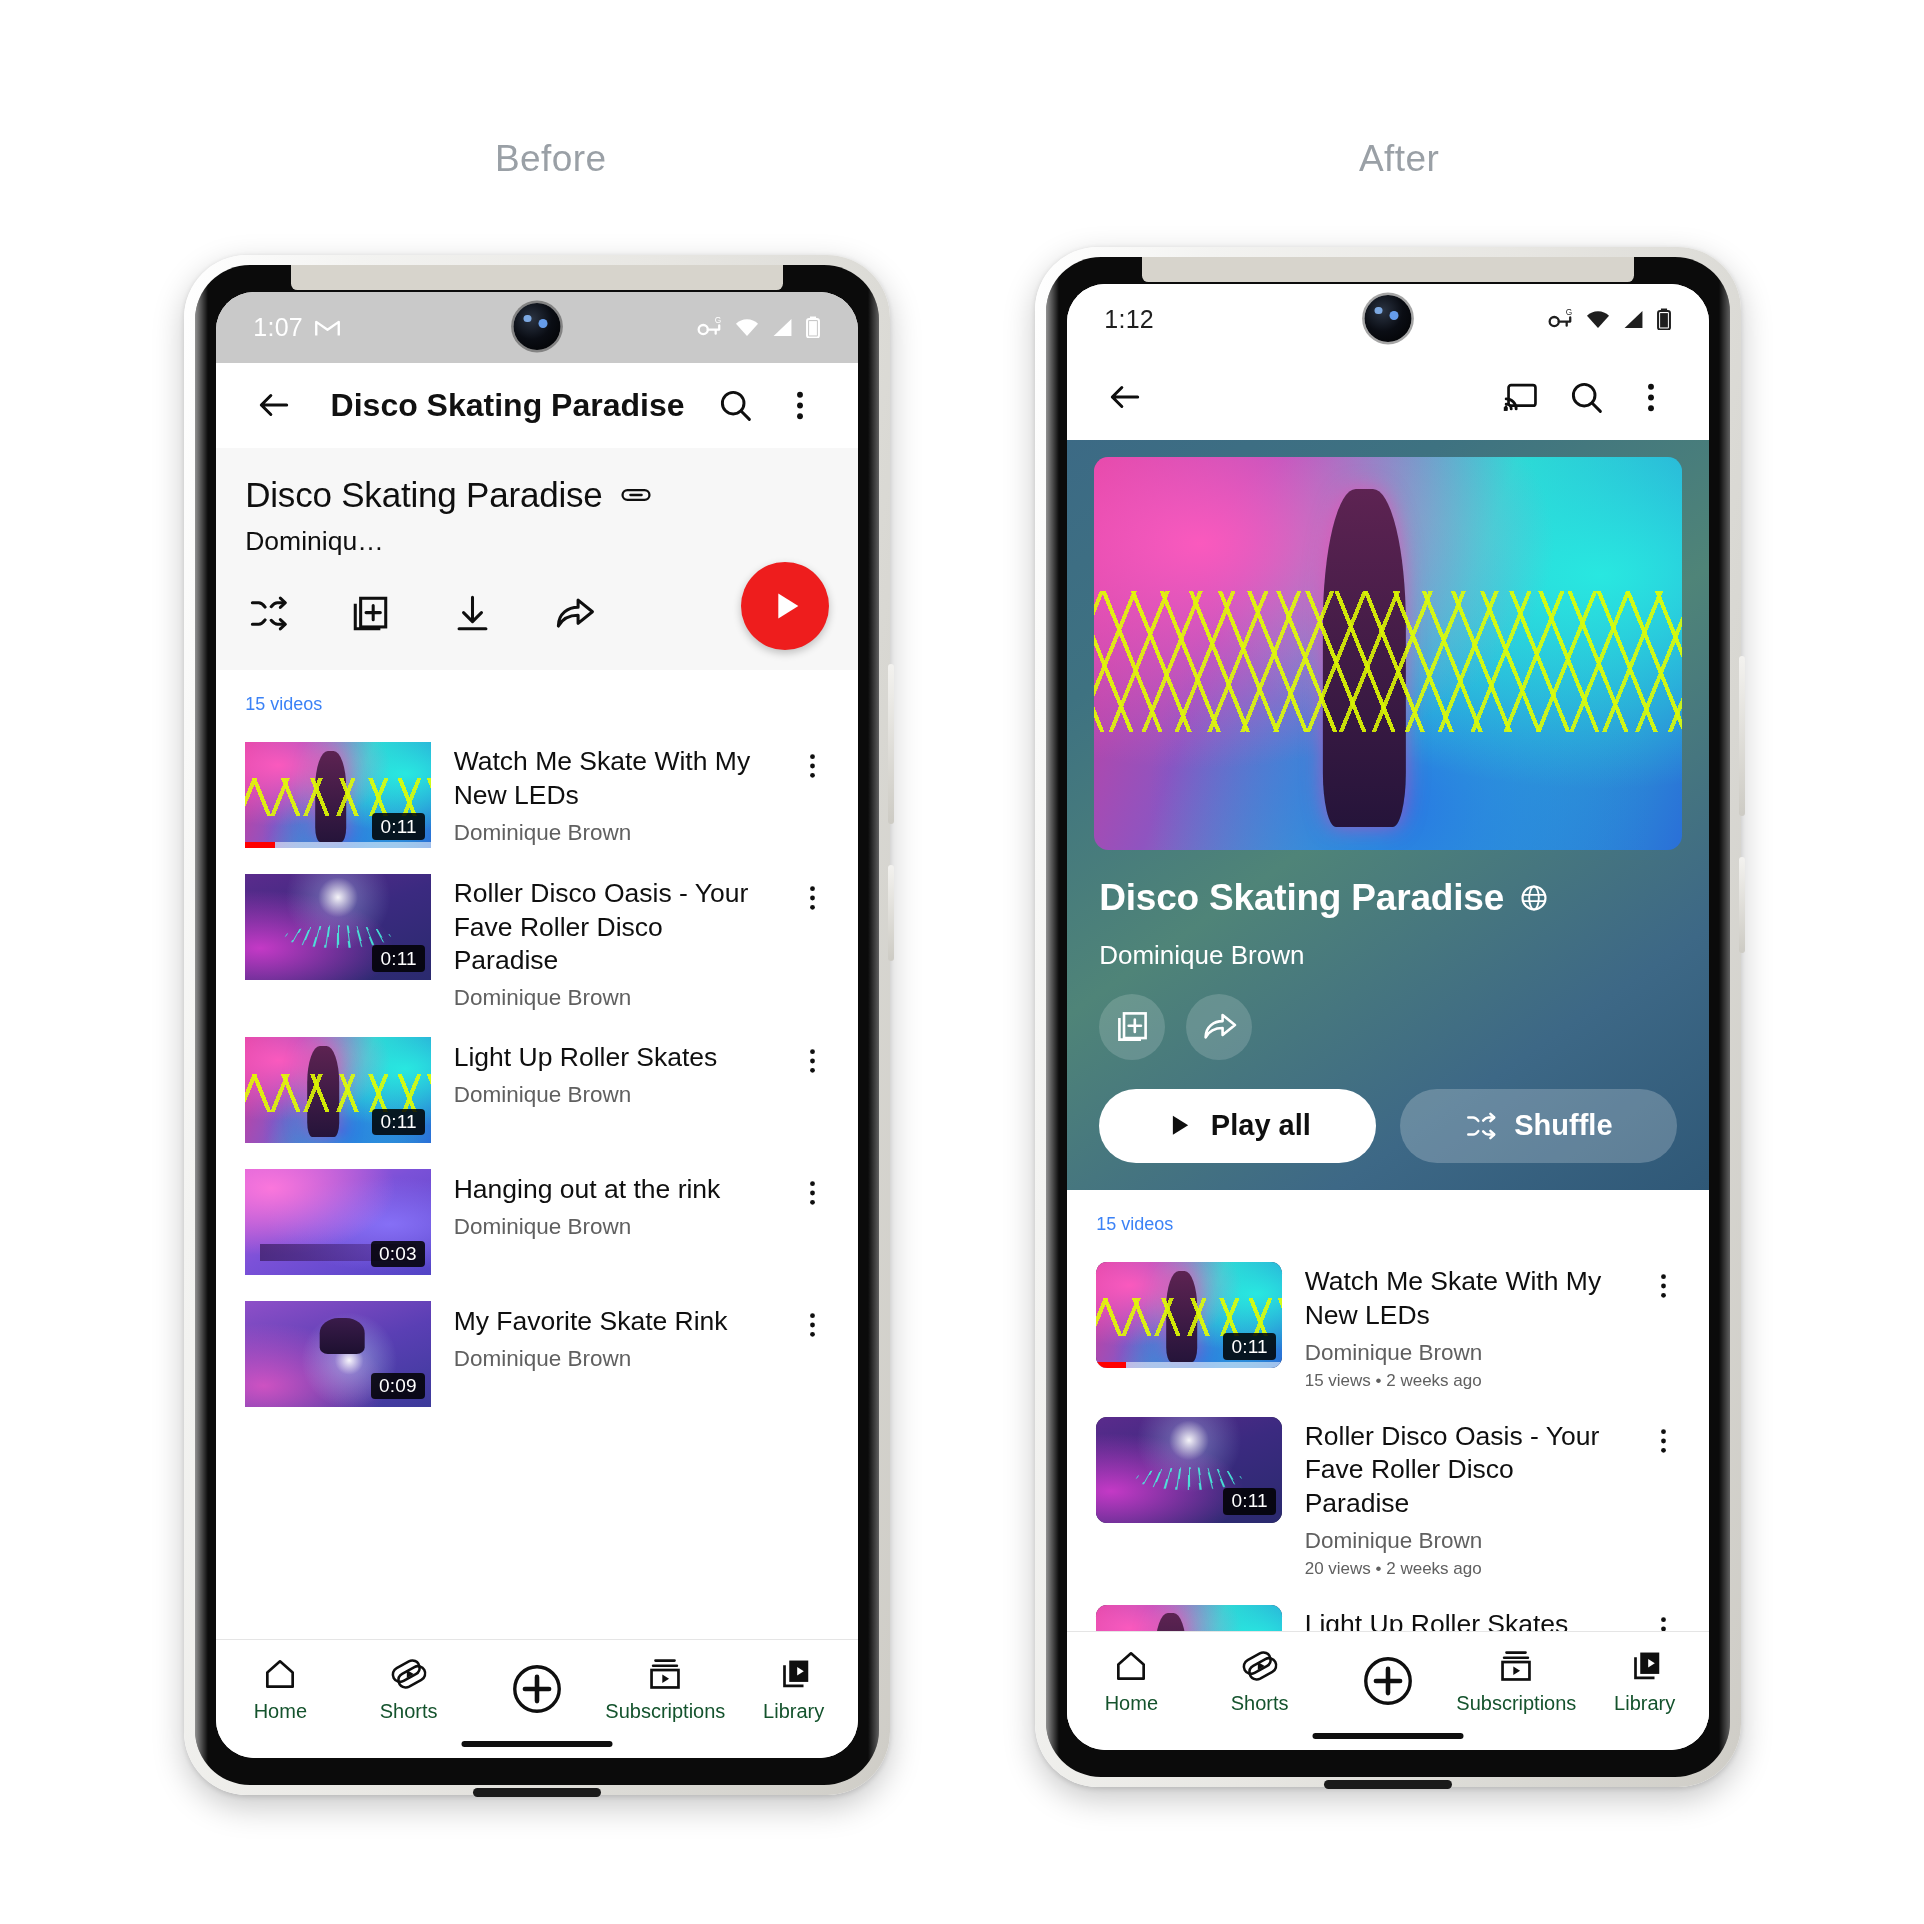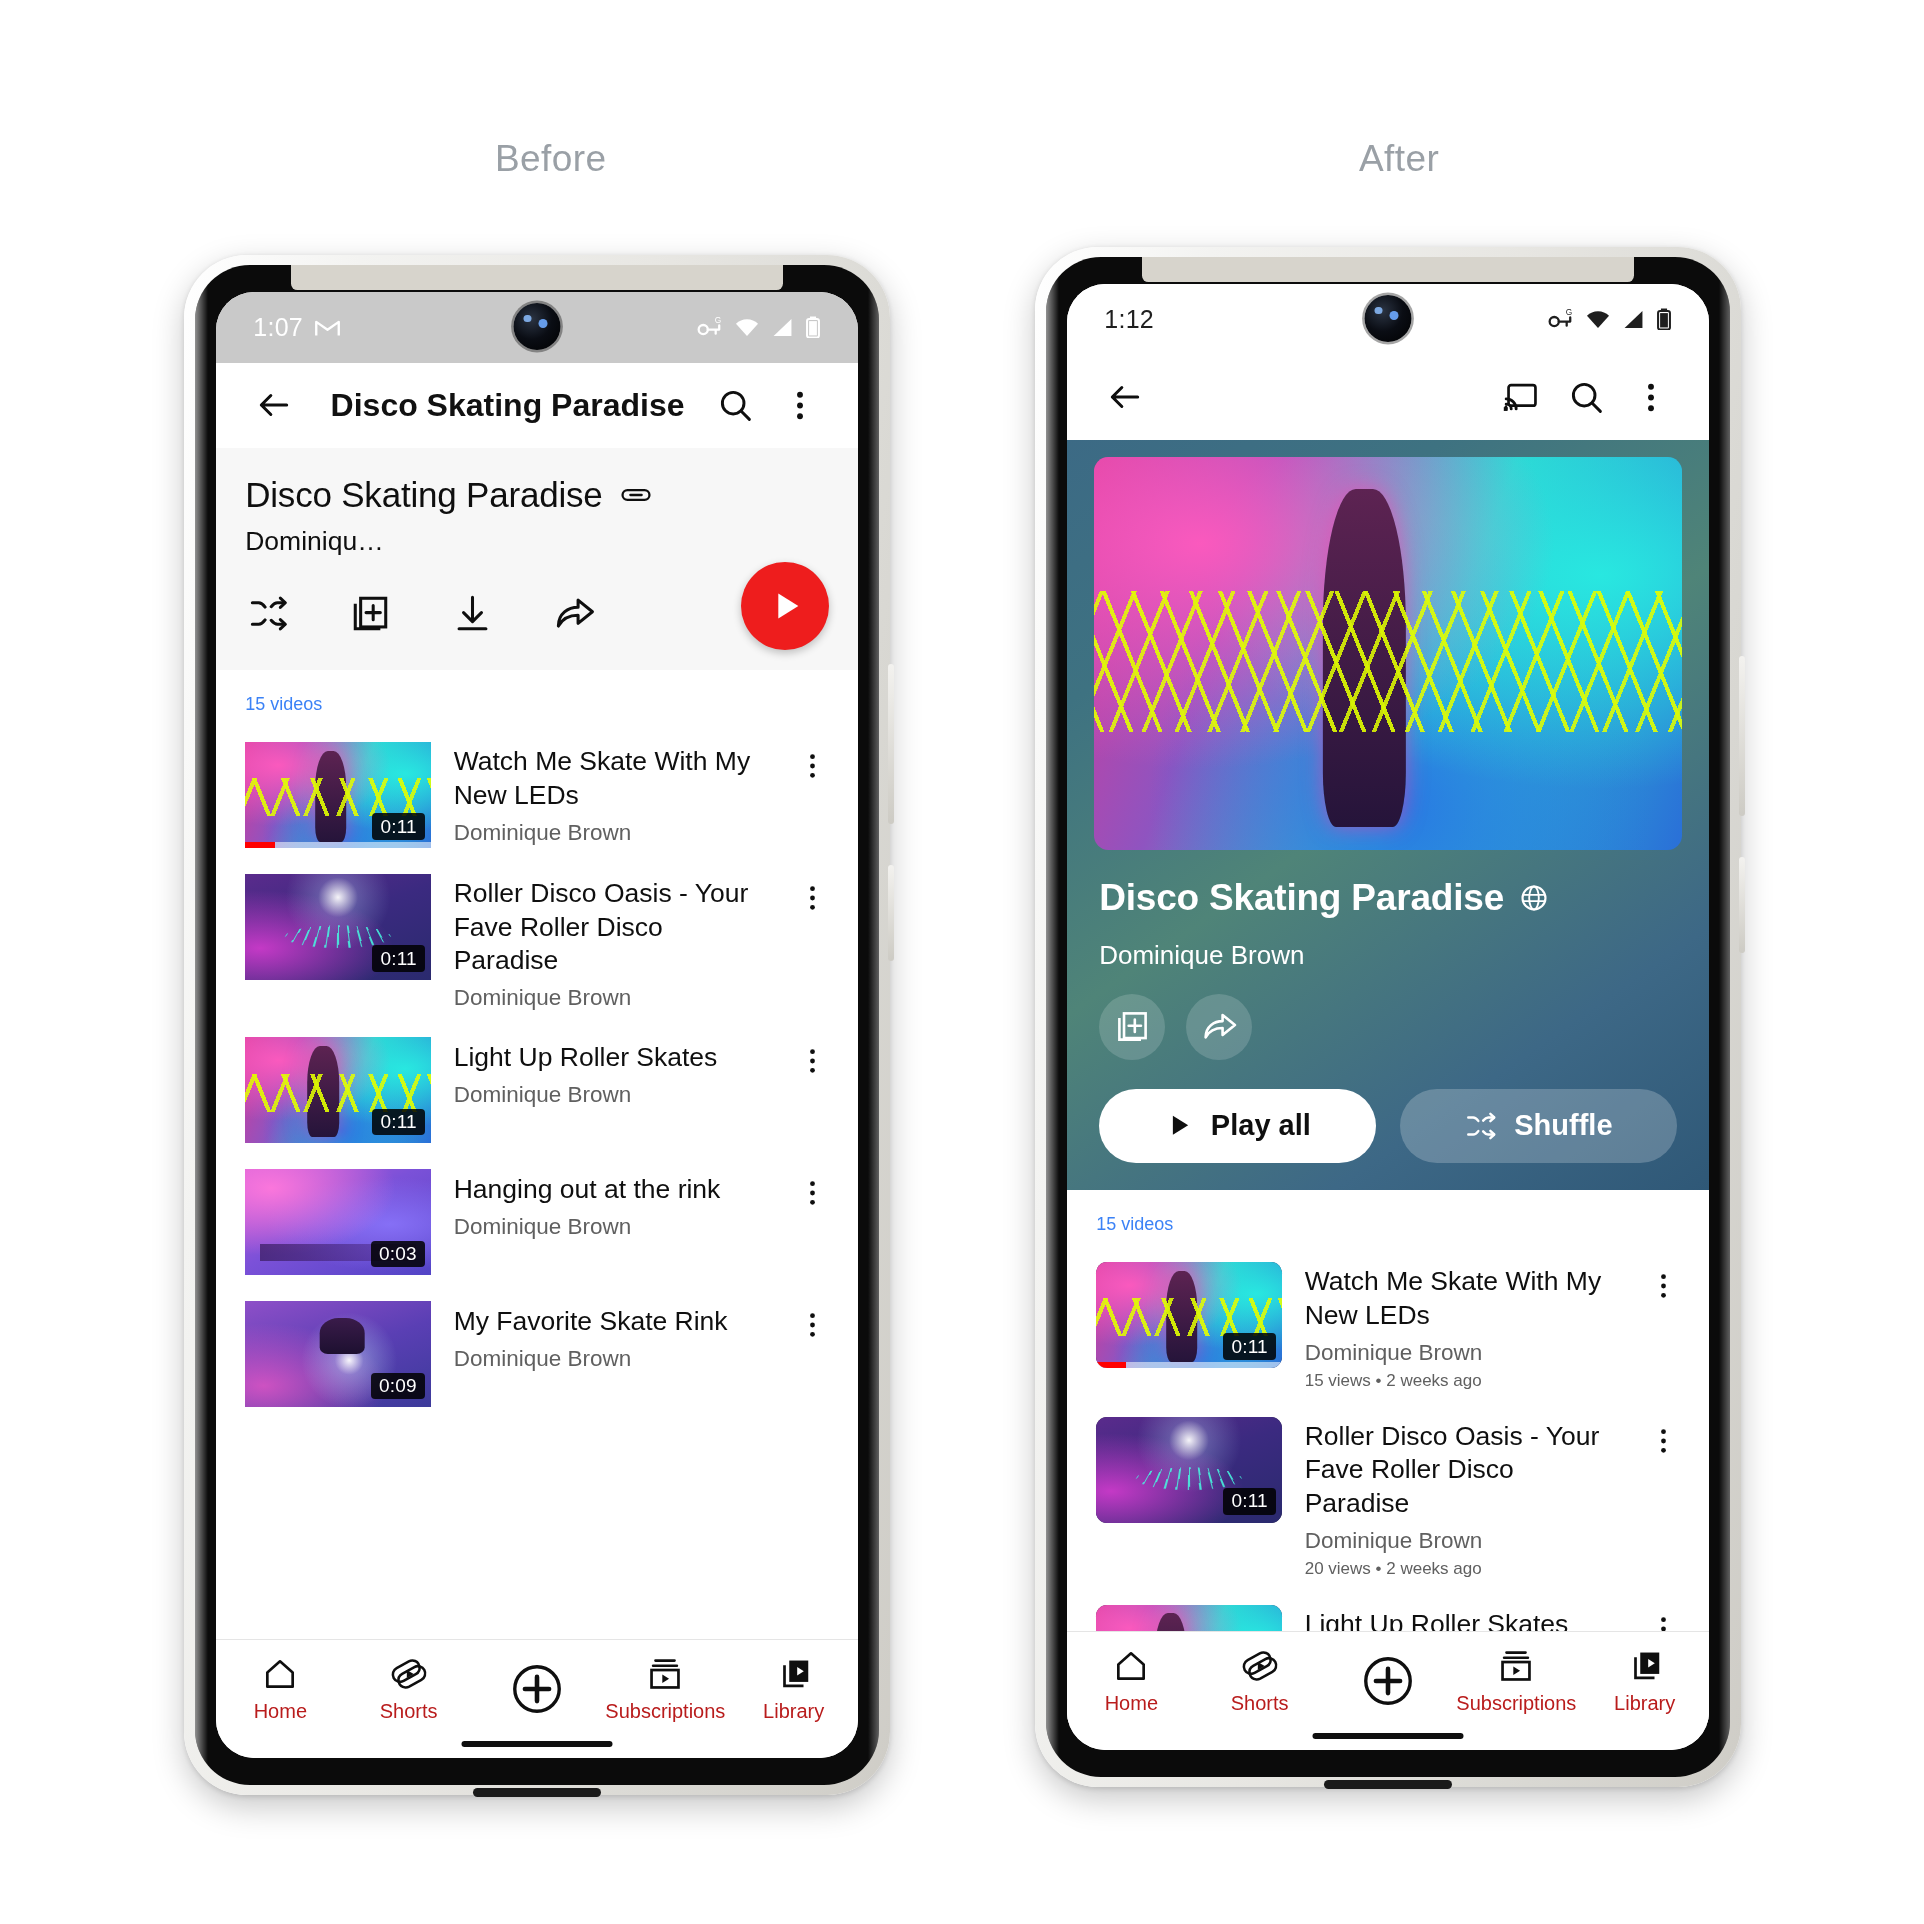--- a/index.html
+++ b/index.html
@@ -321,21 +321,21 @@
     background: #ffffff;
     border-top: 0.8px solid #e5e5e5;
     height: 119px;
     display: flex; align-items: center;
     padding-bottom: 21px;
   }
   .nav-item {
     flex: 1;
     display: flex; flex-direction: column; align-items: center; gap: 6.4px;
   }
-  .nav-label { font-size: 20px; color: #b91c1c; }
+  .nav-label { font-size: 20px; color: #14532d; }
   .home-indicator {
     position: absolute; left: 50%; transform: translateX(-50%);
     bottom: 11.2px; width: 151px; height: 6.4px; border-radius: 3.2px;
     background: #0f0f0f;
   }
 </style>
 </head>
 <body>
 
 <div class="canvas">

